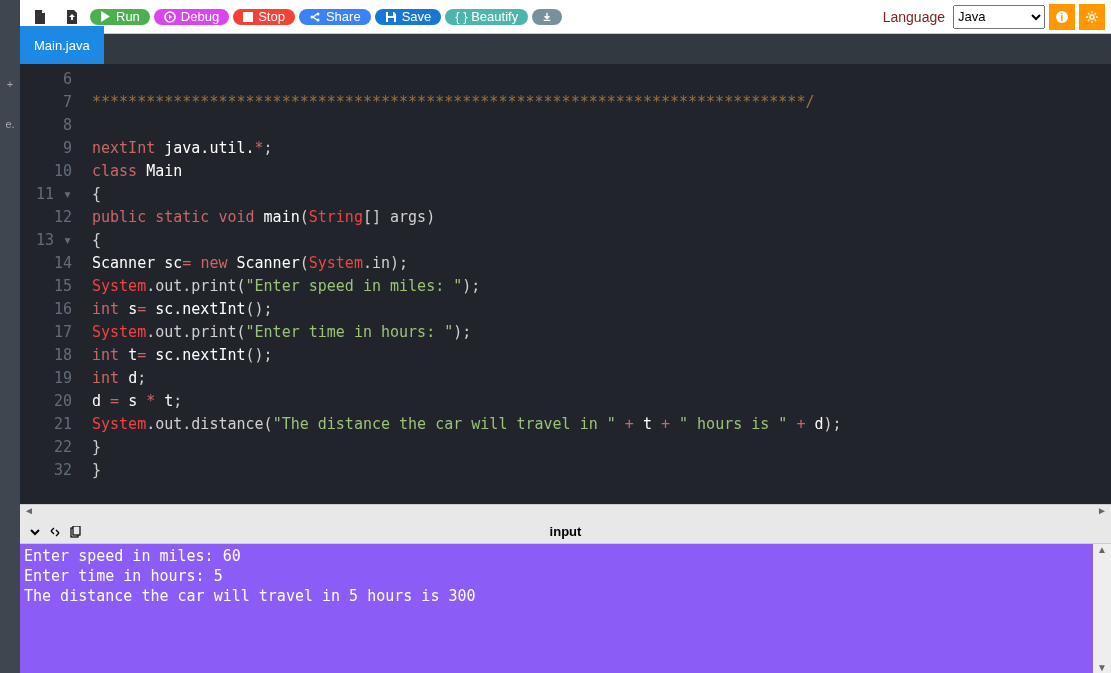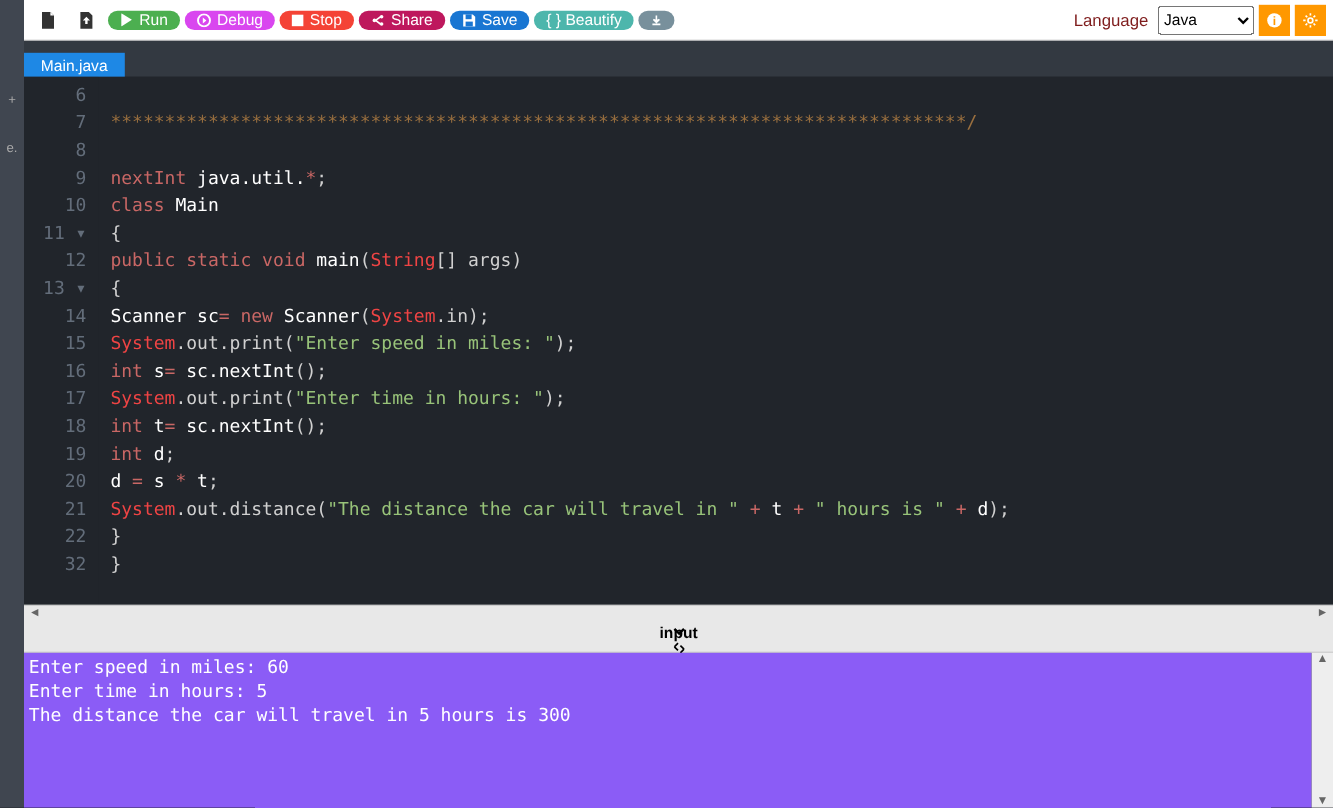--- a/index.html
+++ b/index.html
@@ -21,35 +21,35 @@
     width: 28px; height: 26px; display: flex; align-items: center; justify-content: center;
     cursor: pointer; color: #333;
   }
   .btn {
     height: 16px; display: flex; align-items: center; padding: 0 10px;
     color: #fff; font-size: 13px; cursor: pointer; gap: 5px; border-radius: 11px;
   }
   .btn-run   { background: #4CAF50; }
   .btn-debug { background: #d946ef; }
   .btn-stop  { background: #f44336; }
-  .btn-share { background: #be185d; }
+  .btn-share { background: #3b82f6; }
   .btn-save  { background: #1976d2; }
   .btn-beaut { background: #4db6ac; }
   .btn-dl    { background: #78909c; width: 30px; justify-content: center; }
   .spacer { flex: 1; }
   .lang-label { color: #7f1d1d; font-size: 14px; margin-right: 4px; }
-  .lang-select { height: 24px; font-size: 13px; width: 80px; }
+  .lang-select { height: 24px; font-size: 13px; width: 92px; }
   .sq { width: 26px; height: 26px; background: #ff9800; color:#fff; display:flex; align-items:center; justify-content:center; cursor:pointer; }
 
   .tabs {
     position: absolute; left: 20px; right: 0; top: 34px; height: 30px;
     background: #333941; display: flex; align-items: flex-end;
   }
   .tab {
-    height: 20px; padding: 0 14px; background: #1e88e5; color: #fff;
+    height: 38px; padding: 0 14px; background: #1e88e5; color: #fff;
     font-size: 13px; display: flex; align-items: center; cursor: pointer;
   }
 
   .editor-wrap {
     position: absolute; left: 20px; right: 0; top: 64px; height: 440px;
     background: #21252b; overflow: hidden;
   }
   .gutter {
     position: absolute; left: 0; top: 0; width: 62px; height: 100%;
     background: #21252b; text-align: right; color: #636d7a; font: 15px/23px "Consolas","Menlo",monospace;
@@ -71,21 +71,20 @@
   .c-sys     { color: #ef4444; }       
   .c-str     { color: #98c379; }
   .c-punct   { color: #d0d0d0; }
   .c-id      { color: #fff; }
   .c-op      { color: #c96765; }
 
   .console-bar {
     position: absolute; left: 20px; right: 0; top: 520px; height: 24px;
     background: #e8e8e8; display: flex; align-items: center; padding: 0 6px; gap: 2px;
     border-bottom: 1px solid #ccc;
-    flex-direction: column;
   }
   .console-bar .cbtn { width: 18px; height: 18px; color:#333; display:flex; align-items:center; justify-content:center; cursor:pointer; }
   .console-title {
     position:absolute; left:50%; transform:translateX(-50%);
     font-size: 13px; font-weight: bold; color: #000;
   }
   .console {
     position: absolute; left: 20px; right: 18px; top: 544px; bottom: 0;
     background: #8b5cf6; color: #fff; font: 15px/20px "Consolas","Menlo",monospace;
     padding: 2px 4px; overflow: hidden; white-space: pre;

